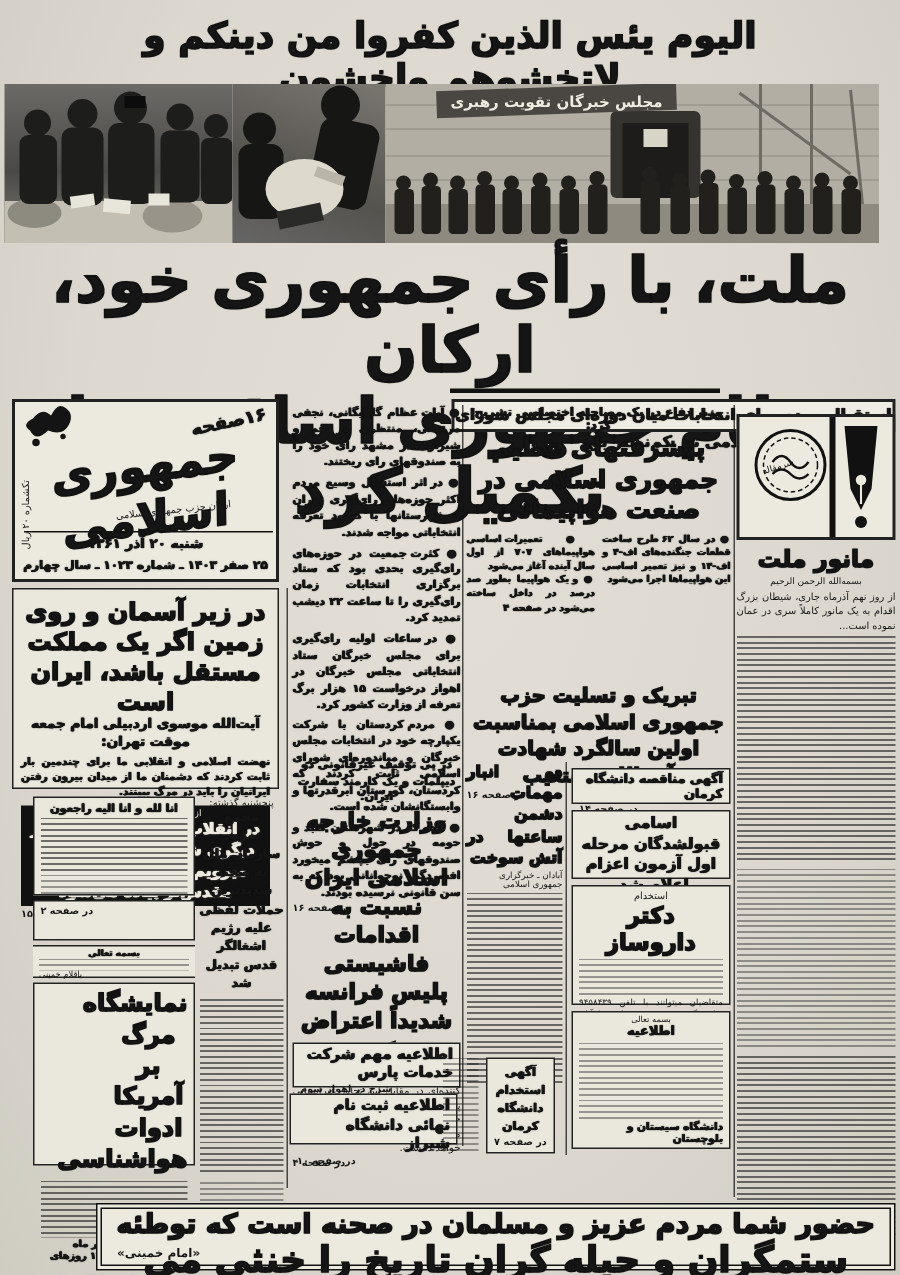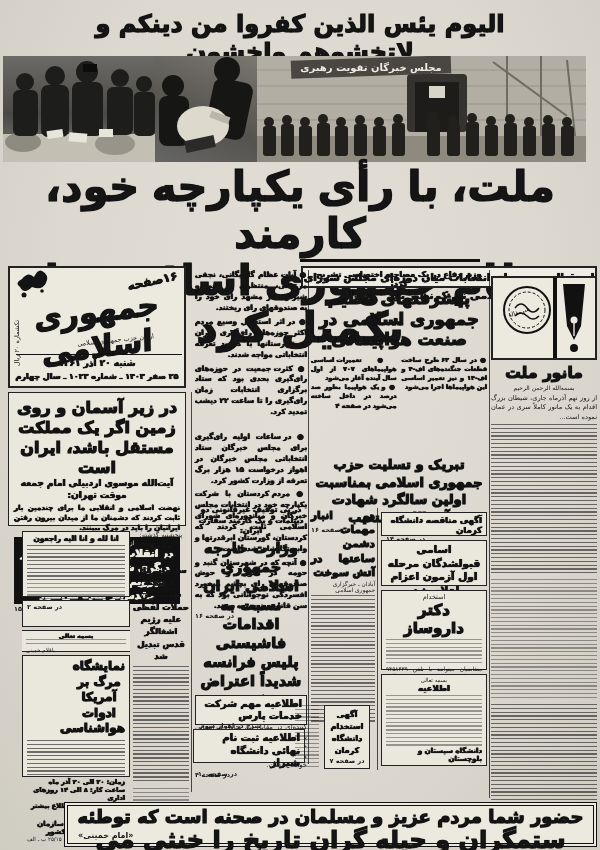--- a/index.html
+++ b/index.html
@@ -156,21 +156,21 @@
           <g>
               <circle cx="310" cy="66" r="5"></circle>
               <rect x="304" y="70" width="13" height="30" rx="3"></rect>
             </g>
         </g>
       </svg>
     </div>
   </div>
 
   <div class="abs c" style="top:163px; width:600px; line-height:1.12;">
-    <div class="xheavy" style="font-size:42px; word-spacing:-2px;">ملت، با رأی یکپارچه خود، کارمند</div>
+    <div class="xheavy" style="font-size:42px; word-spacing:-2px;">ملت، با رأی جمهوری خود، ارکان</div>
     <div class="xheavy" style="font-size:42px; word-spacing:-2px;">نظام جمهوری اسلامی را تکمیل کرد</div>
   </div>
   <div class="abs rule" style="top:259px; left:300px; width:180px; height:3px;"></div>
 
   <div class="abs box c heavy" style="top:266px; right:3px; width:296px; height:22px; border-width:2px; font-size:10.5px; line-height:18px; background:#efece3;">استقبال مردم برای انتخابات میان دوره‌ای مجلس شورای اسلامی نیز کم‌نظیر بود</div>
 
   <div class="abs box" style="top:266px; left:8px; width:178px; height:122px; border-width:2px; background:#eceadf;">
     <svg class="abs" width="40" height="34" style="left:2px; top:1px;">
       <path d="M30 2 Q38 6 34 14 Q30 22 20 18 Q12 26 8 18 Q2 14 10 10 Q16 2 22 8 Q26 0 30 2Z" fill="#141414"></path>
       <circle cx="12" cy="26" r="2.5" fill="#141414"></circle>
@@ -206,41 +206,41 @@
     <div class="ref" style="text-align:left;">در صفحه ۲</div>
   </div>
 
   <div class="abs" style="top:630px; left:22px; width:108px; height:22px; border-top:1px solid #222; border-bottom:1px solid #222; padding:1px 4px; background:#eae7dd;">
     <div class="c heavy" style="font-size:6px;">بسمه تعالی</div>
     <div class="greek lt" style="height:8px;"></div>
     <div style="font-size:5.5px; text-align:left;">باقلام خمینی</div>
   </div>
 
   <div class="abs box" style="top:655px; left:22px; width:108px; height:122px; padding:3px 4px; background:#eae7dd;">
-    <div class="c xheavy" style="font-size:12px; line-height:1.3;margin-left:46px;">نمایشگاه مرگ بر آمریکا ادوات هواشناسی</div>
+    <div class="c xheavy" style="font-size:16px; line-height:1.3;margin-left:46px;">نمایشگاه مرگ بر آمریکا ادوات هواشناسی</div>
     <div class="greek" style="height:38px; margin-top:3px;"></div>
     <div class="heavy" style="font-size:6.5px;">زمان: ۲۰ الی ۳۰ آذر ماه</div>
     <div class="heavy" style="font-size:6.5px;">ساعت کار: ۸ الی ۱۴ روزهای اداری</div>
     <div class="heavy" style="font-size:6.5px;">تلفن جهت کسب اطلاع بیشتر ۹۶۸۰۴۲</div>
     <div class="c heavy" style="font-size:7px; margin-top:2px;">روابط عمومی سازمان هواشناسی کشور</div>
     <div style="font-size:5.5px; text-align:left;">۲۵/۱۵ ب ـ الف</div>
   </div>
 
   <div class="abs" style="top:531px; left:133px; width:56px; height:262px;">
     <div class="c" style="font-size:6.5px;">پنجشنبه گذشته:</div>
     <div class="c heavy" style="font-size:8.5px; line-height:1.45;">مجمع عمومی سازمان ملل به صحنه شدیدترین حملات لفظی علیه رژیم اشغالگر قدس تبدیل شد</div>
     <div class="greek" style="height:118px; margin-top:4px;"></div>
     <div class="greek lt" style="height:52px; margin-top:4px;"></div>
   </div>
 
   <div class="abs" style="top:270px; right:293px; width:112px;">
     <div class="j heavy" style="font-size:7.3px; line-height:1.5;">
       <div style="margin-bottom:3px;">● <span>آیات عظام گلپایگانی، نجفی مرعشی، منتظری در قم و شیرازی در مشهد رای خود را به صندوقهای رای ریختند.</span></div>
       <div style="margin-bottom:3px;">● <span>در اثر استقبال وسیع مردم اکثر حوزه‌های رای‌گیری تهران و شهرستانها با کمبود تعرفه انتخاباتی مواجه شدند.</span></div>
-      <div style="margin-bottom:14px;">● <span>کثرت جمعیت در حوزه‌های رای‌گیری بحدی بود که ستاد برگزاری انتخابات زمان رای‌گیری را تا ساعت ۲۲ دیشب تمدید کرد.</span></div>
+      <div style="margin-bottom:3px;">● <span>کثرت جمعیت در حوزه‌های رای‌گیری بحدی بود که ستاد برگزاری انتخابات زمان رای‌گیری را تا ساعت ۲۲ دیشب تمدید کرد.</span></div>
       <div style="margin-bottom:2px;">● <span>در ساعات اولیه رای‌گیری برای مجلس خبرگان ستاد انتخاباتی مجلس خبرگان در اهواز درخواست ۱۵ هزار برگ تعرفه از وزارت کشور کرد.</span></div>
       <div style="margin-bottom:3px;">● <span>مردم کردستان با شرکت یکپارچه خود در انتخابات مجلس خبرگان و میاندوره‌ای شورای اسلامی ثابت کردند که کردستان، گورستان ابرقدرتها و وابستگانشان شده است.</span></div>
       <div>● <span>آنچه که در شهرستان گنبد و حومه در حول و حوش صندوقهای رای بچشم میخورد افسردگی نوجوانانی بود که به سن قانونی نرسیده بودند.</span></div>
     </div>
     <div class="ref" style="text-align:left;">در صفحه ۱۶</div>
   </div>
 
   <div class="abs" style="top:505px; right:293px; width:112px;">
     <div class="c heavy" style="font-size:7.5px; line-height:1.4;">در پی توقیف غیرقانونی دو دیپلمات و یک کارمند سفارت ایران:</div>
     <div class="c xheavy" style="font-size:14.5px; line-height:1.32; margin-top:2px;">وزارت خارجه جمهوری اسلامی ایران نسبت به اقدامات فاشیستی پلیس فرانسه شدیداً اعتراض کرد</div>

